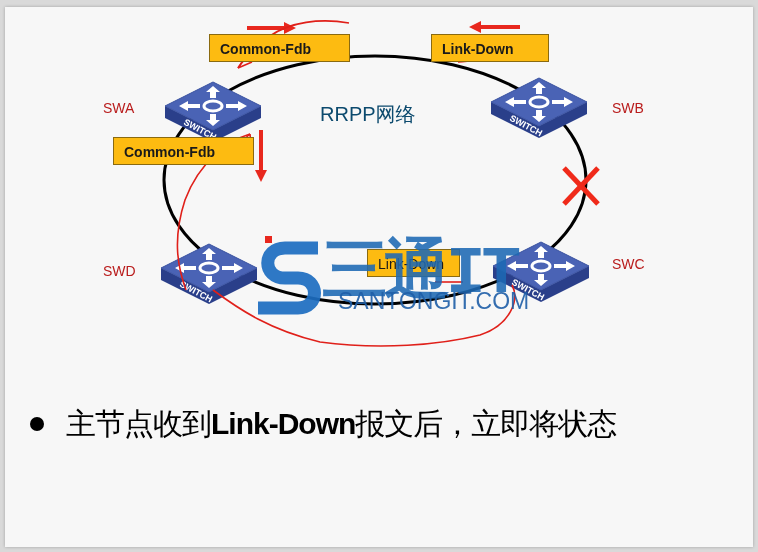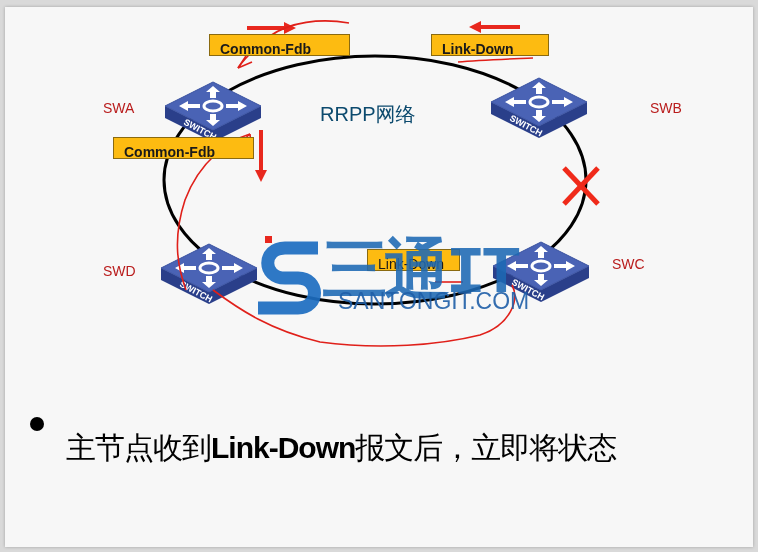--- a/index.html
+++ b/index.html
@@ -11,34 +11,34 @@
   }
   .slide {
     position: absolute; left: 5px; top: 7px; width: 748px; height: 540px;
     background: #f7f7f7;
     box-shadow: 0 0 3px rgba(0,0,0,0.25);
   }
   svg.diagram { position: absolute; left: 0; top: 0; }
   .label-box {
     position: absolute; background: #fdbb11; border: 1px solid #8a6a10;
     font-weight: bold; font-size: 14px; color: #1a1a1a;
-    padding-left: 10px; box-sizing: border-box; line-height: 28px; height: 22px;
+    padding-left: 10px; box-sizing: border-box; line-height: 28px; height: 28px;
   }
   .node-label { position: absolute; font-size: 14px; color: #b91c1c; }
   .net-title { position: absolute; font-size: 20px; color: #0c4a6e; }
   .bullet-text {
     position: absolute; left: 30px; top: 403px; width: 710px;
     font-size: 30px; line-height: 42px; color: #000;
     font-family: "DejaVu Sans", sans-serif;
   }
   .bullet-text .dot {
     position: absolute; left: 0; top: 14px; width: 14px; height: 14px;
     border-radius: 50%; background: #000;
   }
-  .bullet-text .line { padding-left: 36px; white-space: nowrap; letter-spacing: -1px; margin-top: 24px; }
+  .bullet-text .line { padding-left: 36px; white-space: nowrap; letter-spacing: -1px; }
   .bullet-text b { font-family: "Liberation Sans", sans-serif; font-weight: bold; letter-spacing: -1px; }
   .wm-text {
     position: absolute; left: 338px; top: 288px; font-size: 23px; color: #1f5fa8;
     font-family: "Liberation Sans", sans-serif; letter-spacing: 0px; opacity: 0.9;
   }
   .wm-cn {
     position: absolute; left: 322px; top: 225px; font-size: 66px; font-weight: bold;
     color: #1d69b4; opacity: 0.88; letter-spacing: -4px; font-family: Liberation Mono, monospace;
   }
 </style>
@@ -118,21 +118,21 @@
     <path d="M318,248 L285,248 C262,248 262,278 285,278 L298,278 C320,278 320,308 298,308 L258,308" fill="none" stroke="#1c6cc0" stroke-width="13" stroke-linejoin="round"></path>
   </g>
 </svg>
 
 <div class="label-box" style="left:209px;top:34px;width:141px;">Common-Fdb</div>
 <div class="label-box" style="left:431px;top:34px;width:118px;">Link-Down</div>
 <div class="label-box" style="left:113px;top:137px;width:141px;">Common-Fdb</div>
 <div class="label-box" style="left:367px;top:249px;width:93px;font-weight:normal;">Link-Down</div>
 
 <div class="node-label" style="left:103px;top:100px;">SWA</div>
-<div class="node-label" style="left:612px;top:100px;margin-left:38px;">SWB</div>
+<div class="node-label" style="left:612px;top:100px;">SWB</div>
 <div class="node-label" style="left:612px;top:256px;">SWC</div>
 <div class="node-label" style="left:103px;top:263px;">SWD</div>
 
 <div class="net-title" style="left:320px;top:101px;">RRPP网络</div>
 
 <div class="wm-cn">三通IT</div>
 <div class="wm-text">SANTONGIT.COM</div>
 
 <div class="bullet-text">
   <span class="dot"></span>

